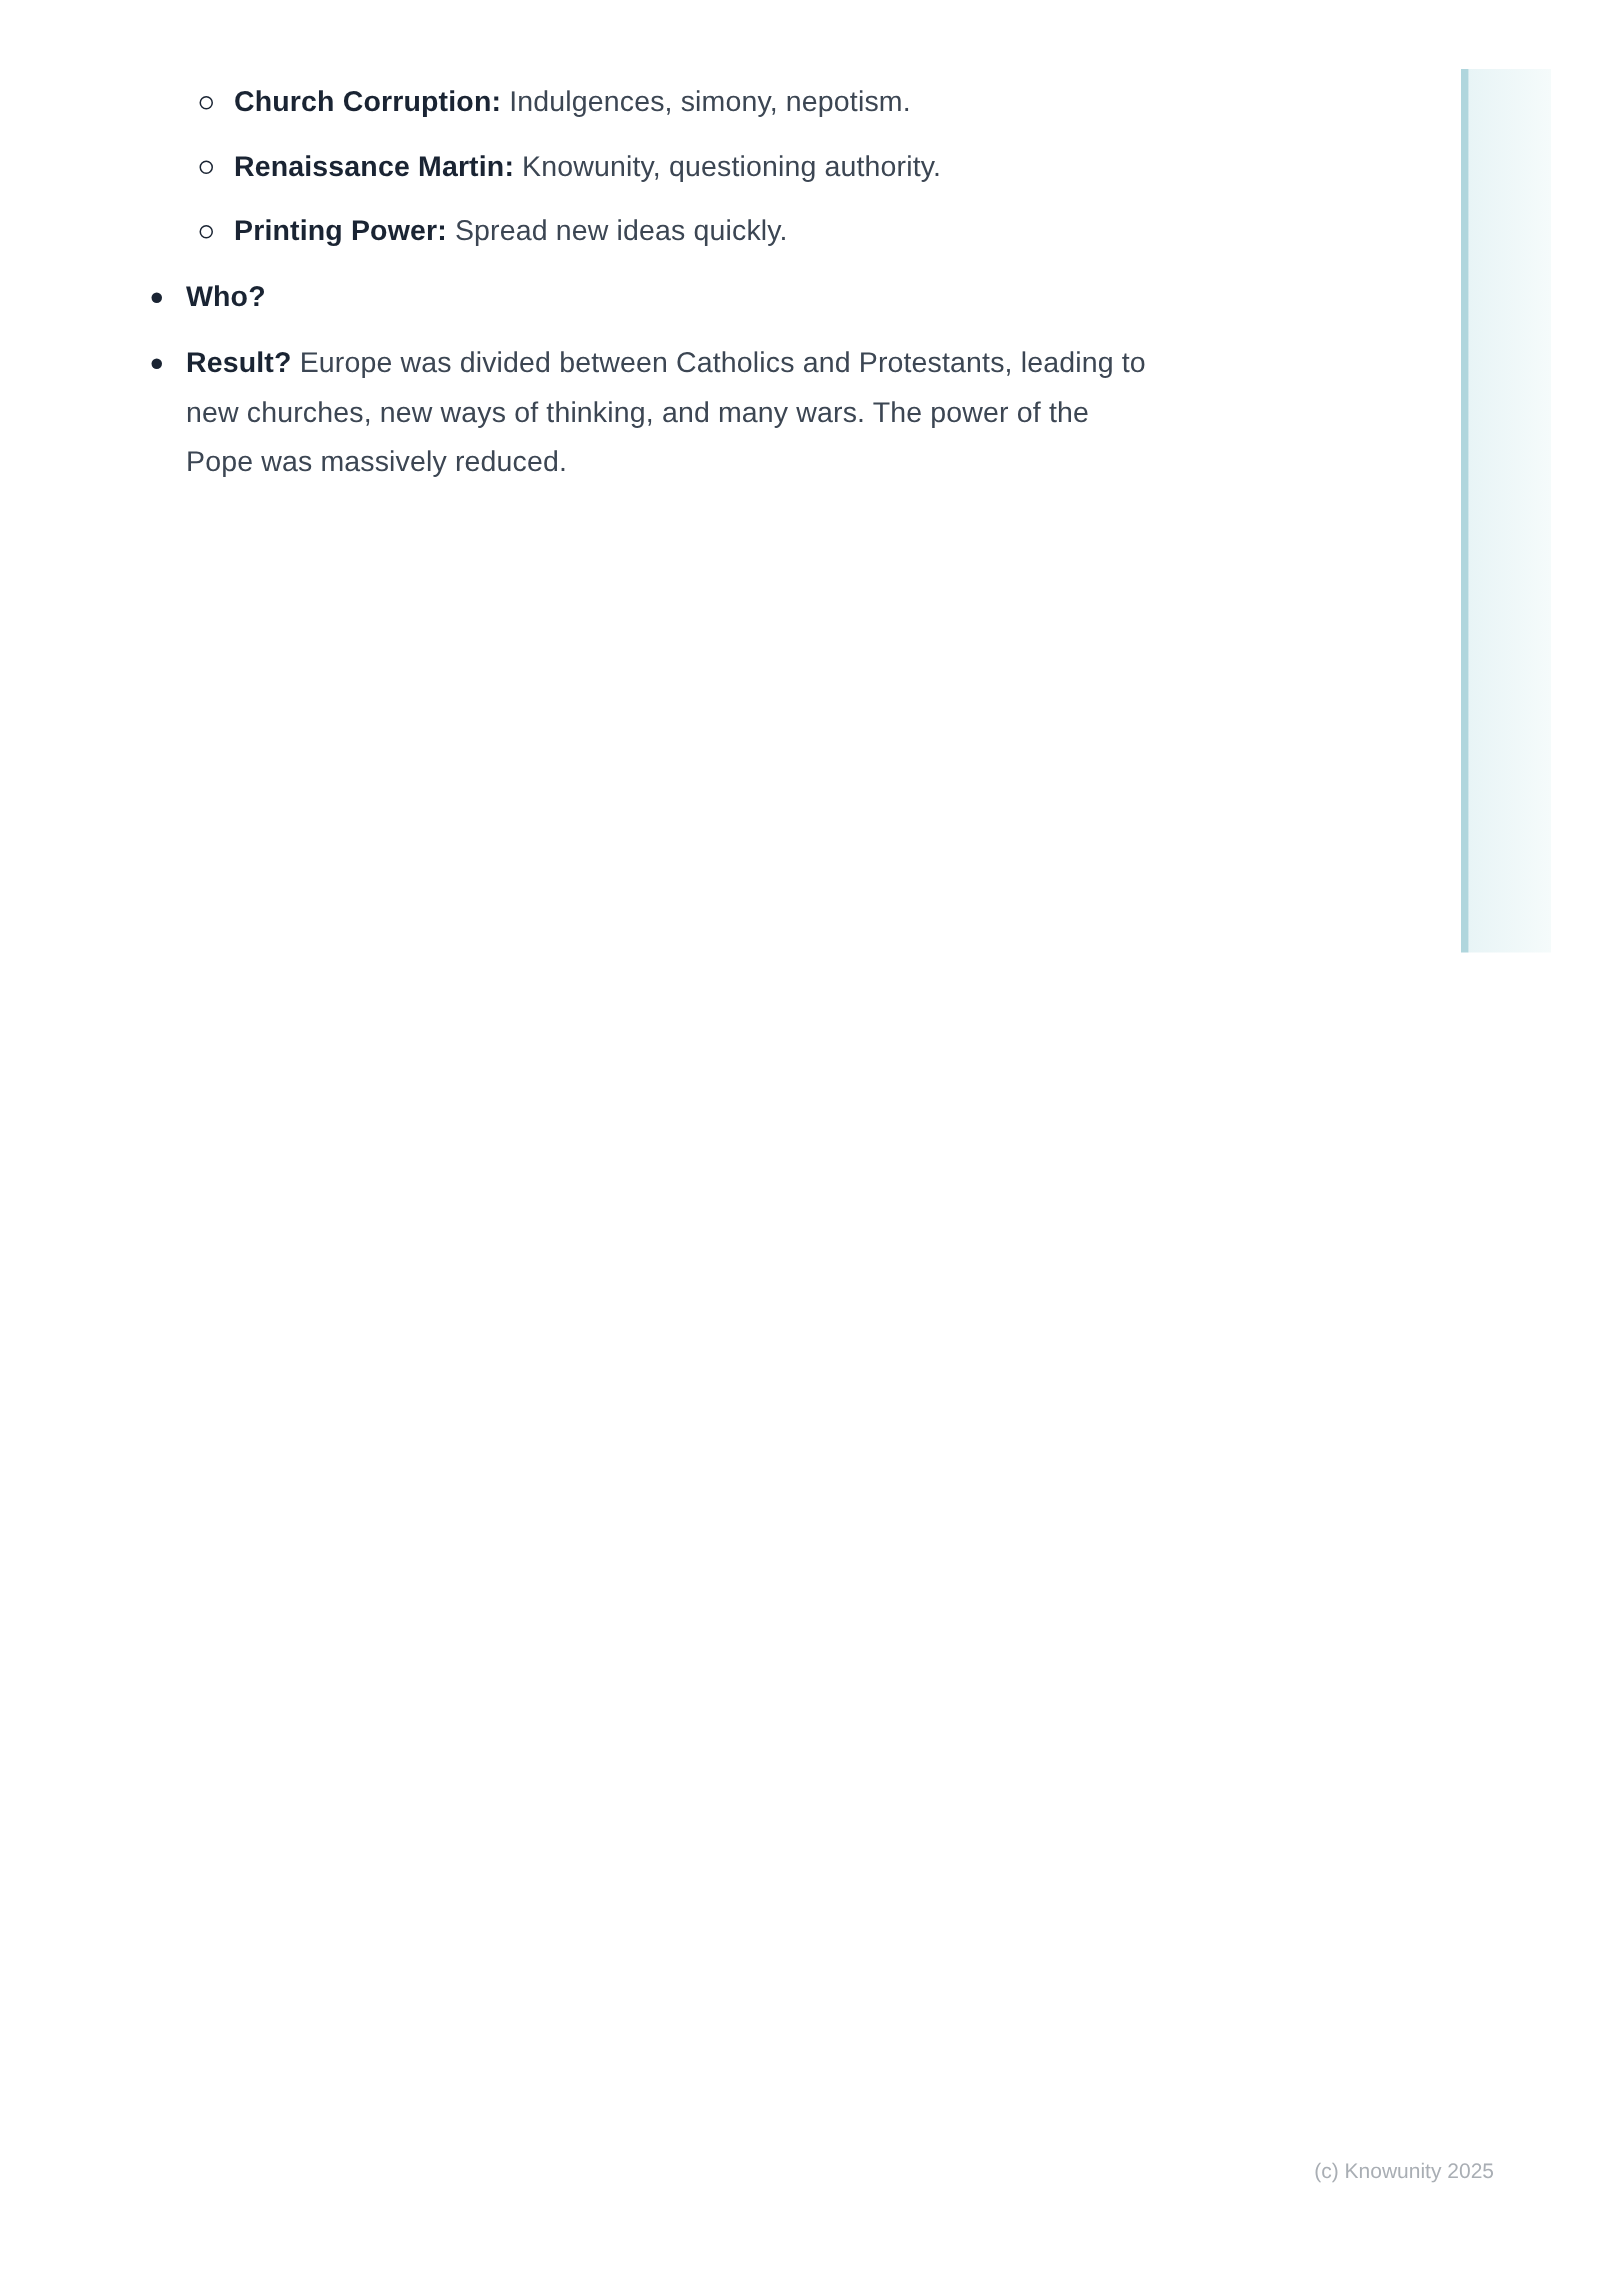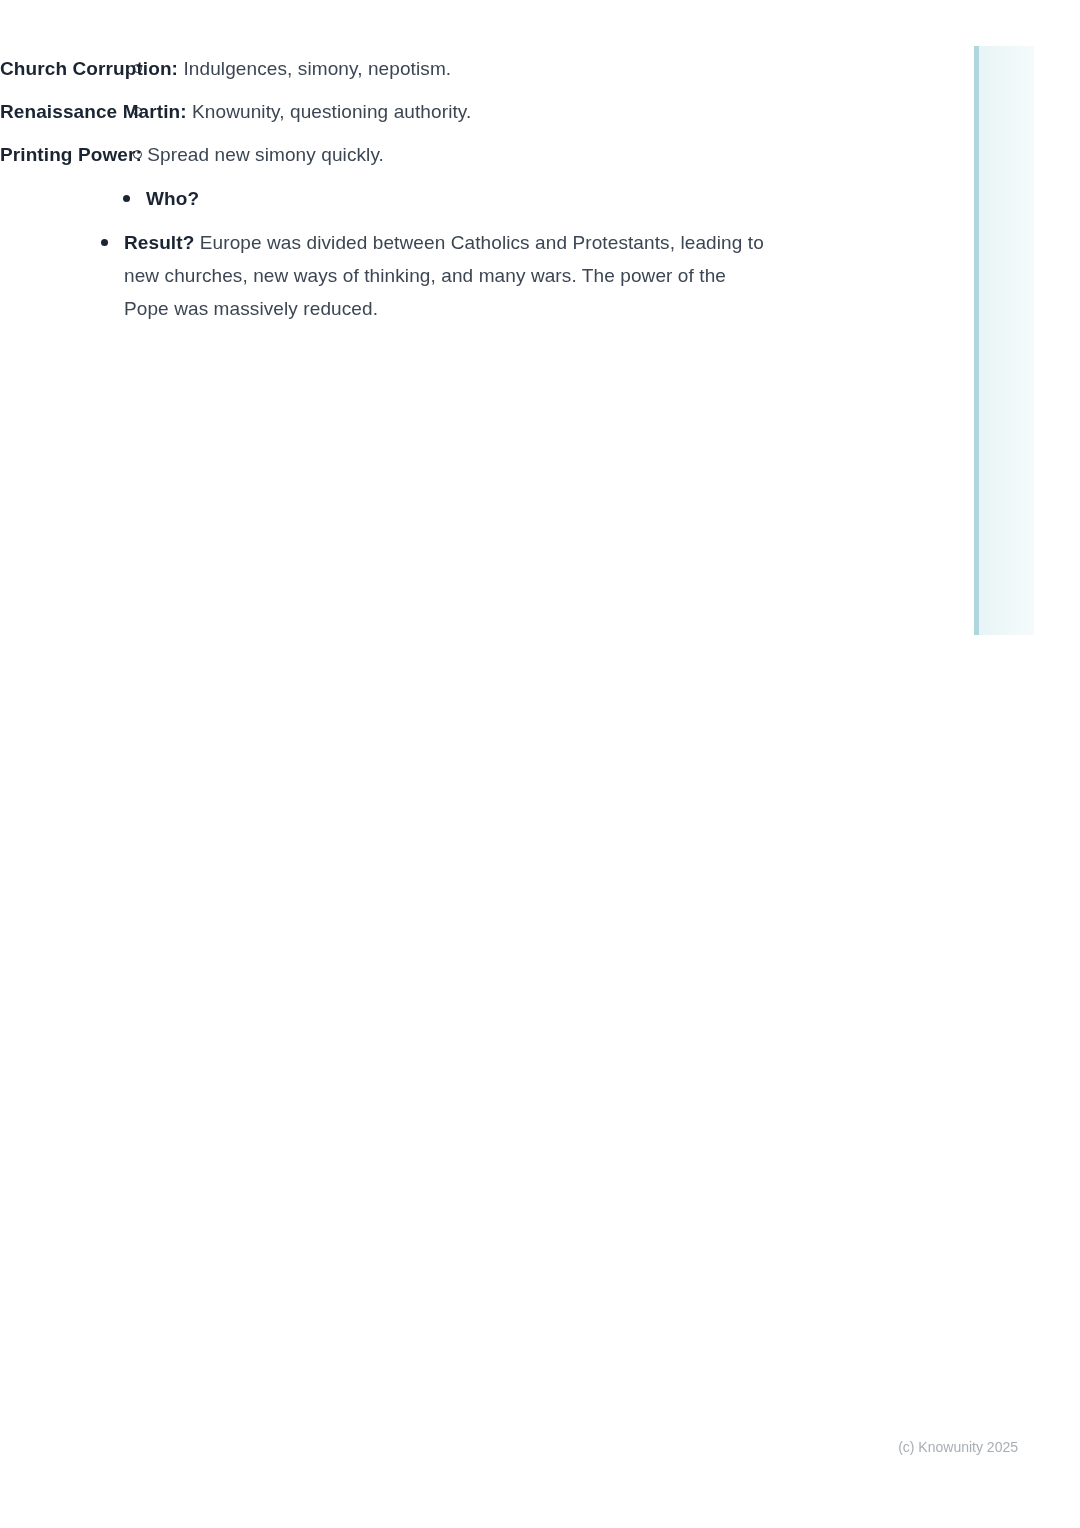--- a/index.html
+++ b/index.html
@@ -54,25 +54,25 @@
     position: absolute;
     left: 101px;
     top: 13px;
     width: 7px;
     height: 7px;
     border-radius: 50%;
     background: #1a2433;
   }
   .item.lvl1.heading {
     margin-bottom: 1px;
-    margin-left: 22px;
   }
 
   
   .item.lvl2 {
+    padding-left: 156px;
   }
   .item.lvl2::before {
     content: "";
     position: absolute;
     left: 133px;
     top: 12px;
     width: 9px;
     height: 9px;
     box-sizing: border-box;
     border: 1.8px solid #1a2433;
@@ -85,21 +85,21 @@
     color: #1a2433;
   }
   .txt {
     white-space: pre-line;
     color: #3c4653;
   }
 
   .footer-credit {
     position: absolute;
     top: 1438px;
-    right: 62px;
+    right: 84px;
     font-size: 14px;
     line-height: 18px;
     color: #a9aeb4;
   }
 </style>
 </head>
 <body>
 
 <div class="accent-strip"></div>
 
@@ -108,21 +108,21 @@
   <div class="item lvl2">
     <span class="lbl">Church Corruption:</span>
     <span class="txt">Indulgences, simony, nepotism.</span>
   </div>
   <div class="item lvl2">
     <span class="lbl">Renaissance Martin:</span>
     <span class="txt">Knowunity, questioning authority.</span>
   </div>
   <div class="item lvl2">
     <span class="lbl">Printing Power:</span>
-    <span class="txt">Spread new simony quickly.</span>
+    <span class="txt">Spread new ideas quickly.</span>
   </div>
 
   <div class="item lvl1 heading">
     <span class="lbl">Who?</span>
   </div>
 
   <div class="item lvl1">
     <span class="lbl">Result?</span>
     <span class="txt">Europe was divided between Catholics and Protestants, leading to
 new churches, new ways of thinking, and many wars. The power of the

